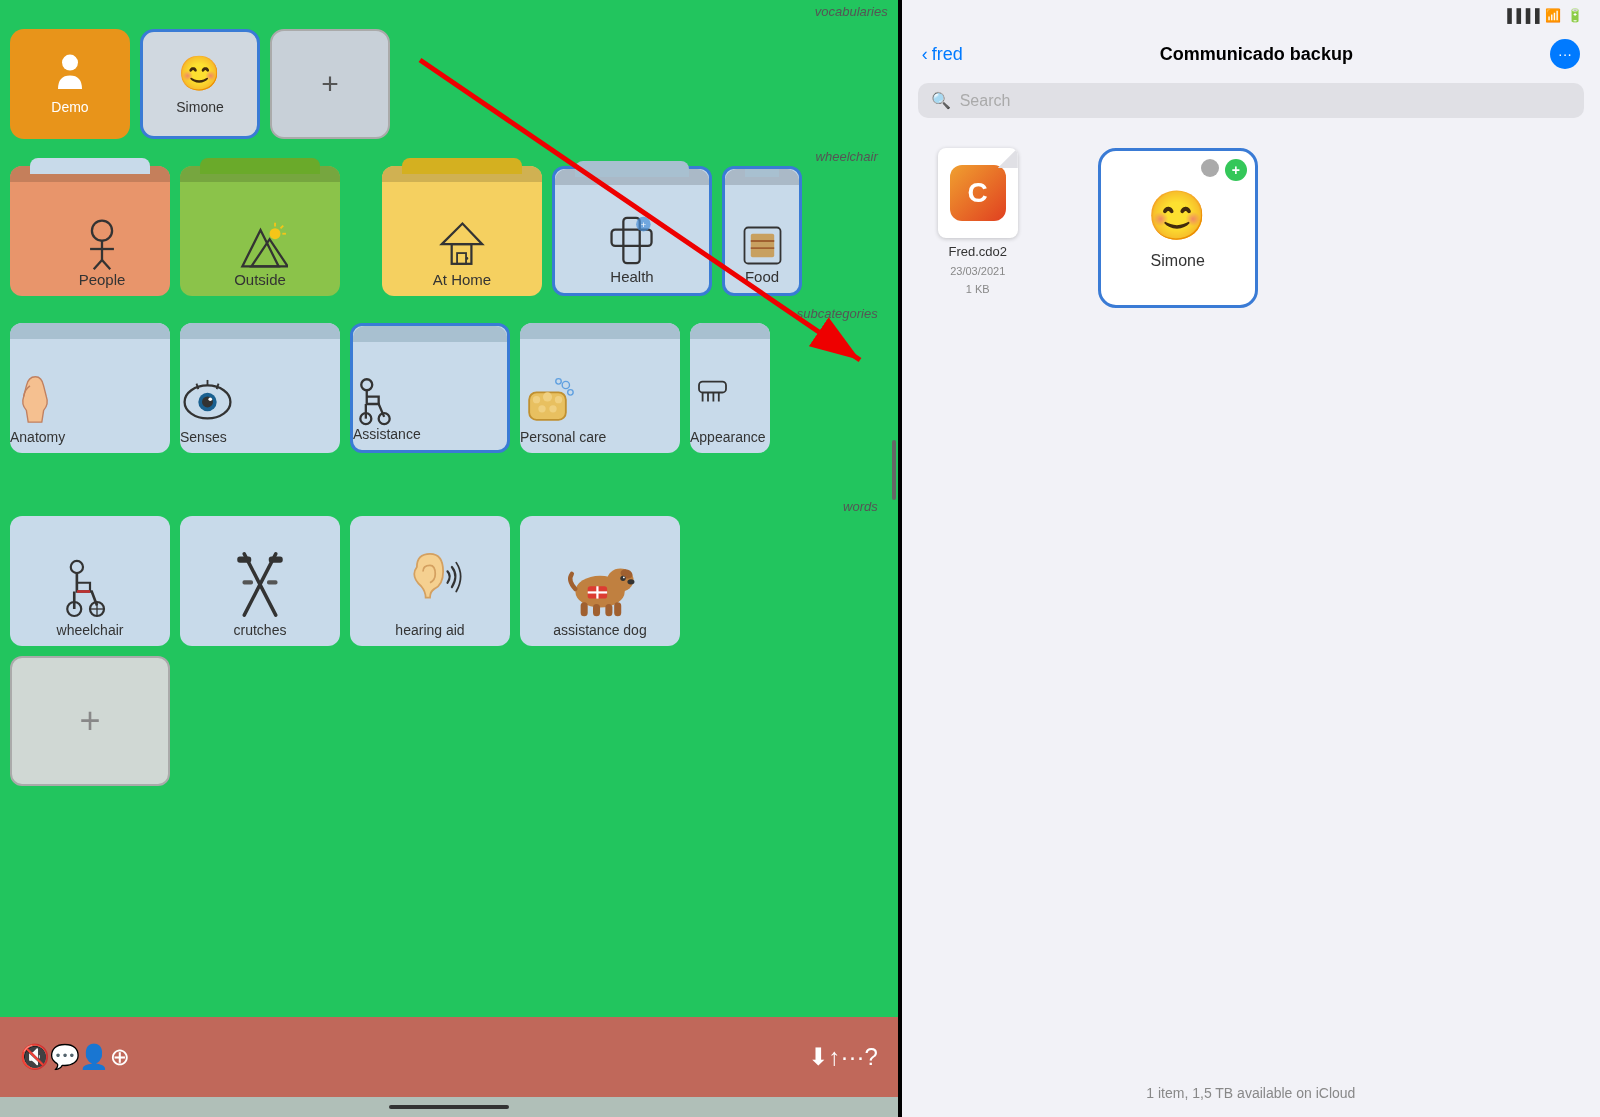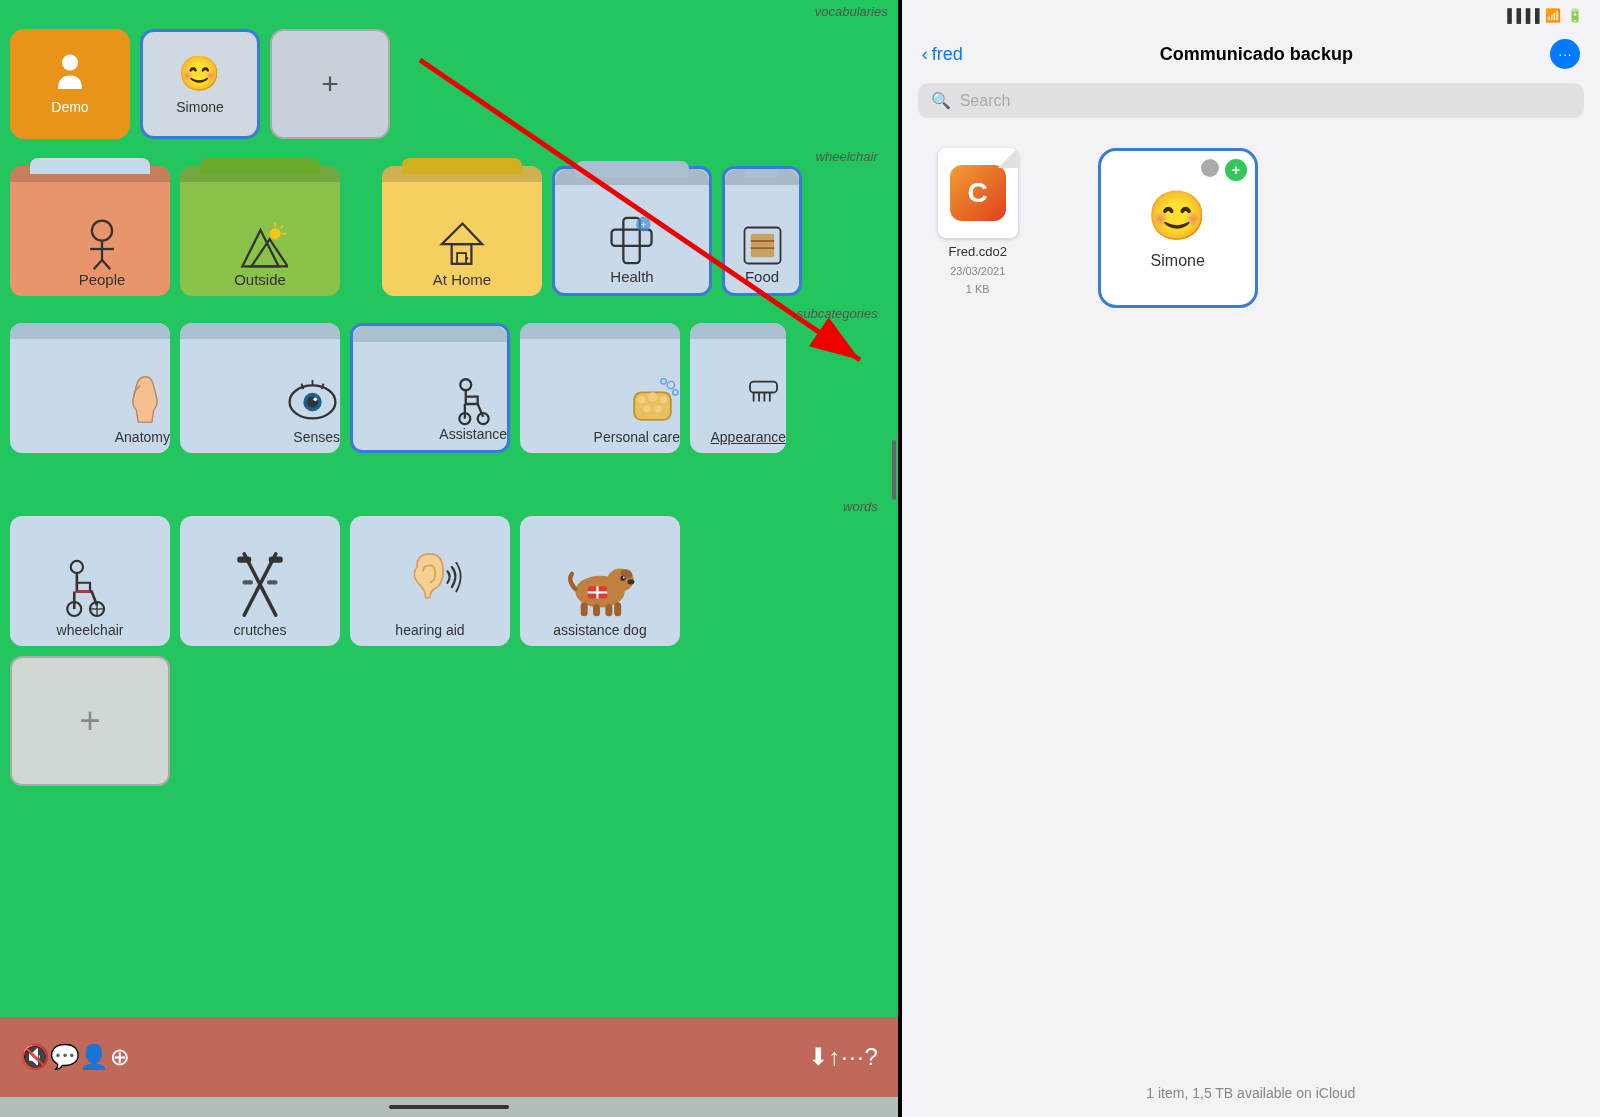--- a/index.html
+++ b/index.html
@@ -149,21 +149,21 @@
       gap: 10px;
     }
 
     .subcat-card {
       width: 160px;
       height: 130px;
       border-radius: 12px;
       background: #c8daea;
       display: flex;
       flex-direction: column;
-      align-items: flex-end;
+      align-items: flex-start;
       justify-content: flex-end;
       padding-bottom: 8px;
       cursor: pointer;
       font-size: 14px;
       font-weight: 500;
       color: #333;
       position: relative;
     }
 
     .subcat-card::before {
@@ -615,21 +615,21 @@
           <circle cx="24" cy="38" r="4" fill="#f0d080"></circle>
           <circle cx="36" cy="38" r="4" fill="#f0d080"></circle>
 
           <circle cx="50" cy="12" r="4" fill="none" stroke="#60a0e0" stroke-width="1.5"></circle>
           <circle cx="42" cy="8" r="3" fill="none" stroke="#60a0e0" stroke-width="1.5"></circle>
           <circle cx="55" cy="20" r="3" fill="none" stroke="#60a0e0" stroke-width="1.5"></circle>
         </svg>
         <span>Personal care</span>
       </div>
 
-      <div class="subcat-card" style="width:96px; overflow:hidden;text-decoration:underline;">
+      <div class="subcat-card" style="width:80px; overflow:hidden;">
         <svg width="45" height="55" viewBox="0 0 50 60">
 
           <rect x="10" y="8" width="30" height="12" rx="4" fill="none" stroke="#333" stroke-width="2"></rect>
           <line x1="14" y1="20" x2="14" y2="30" stroke="#333" stroke-width="2"></line>
           <line x1="20" y1="20" x2="20" y2="30" stroke="#333" stroke-width="2"></line>
           <line x1="26" y1="20" x2="26" y2="30" stroke="#333" stroke-width="2"></line>
           <line x1="32" y1="20" x2="32" y2="30" stroke="#333" stroke-width="2"></line>
         </svg>
         <span>Appearance</span>
       </div>

